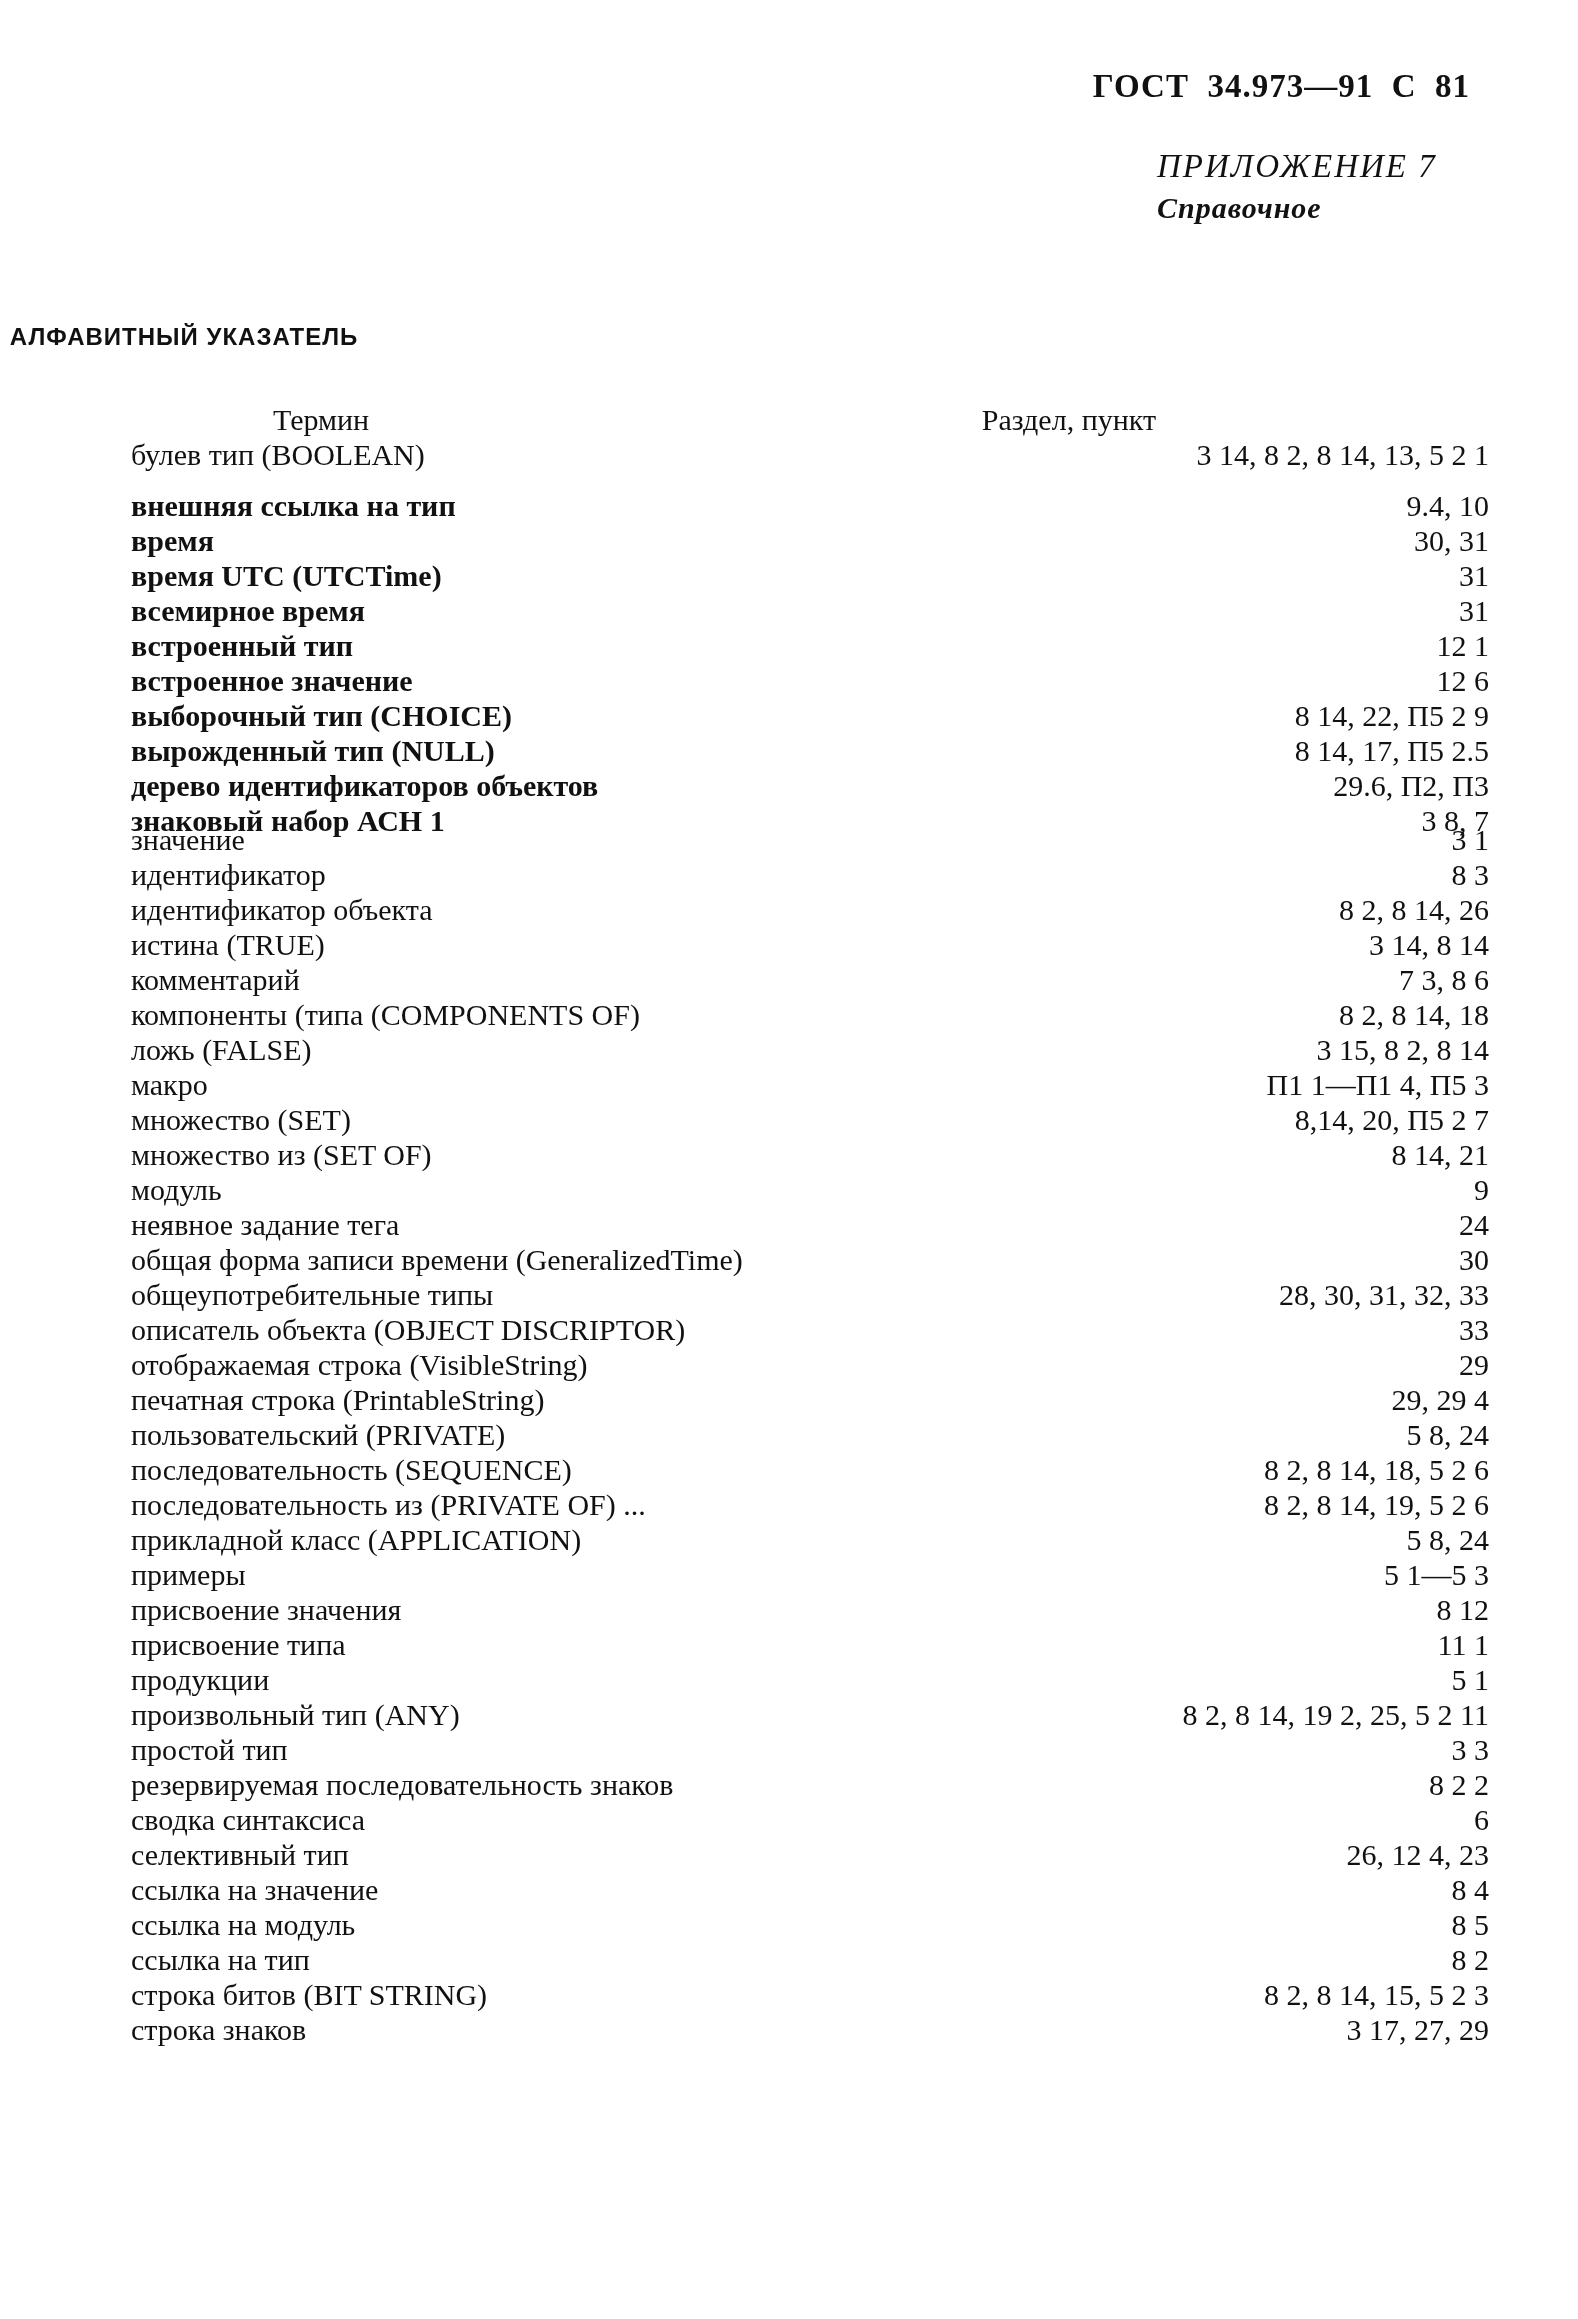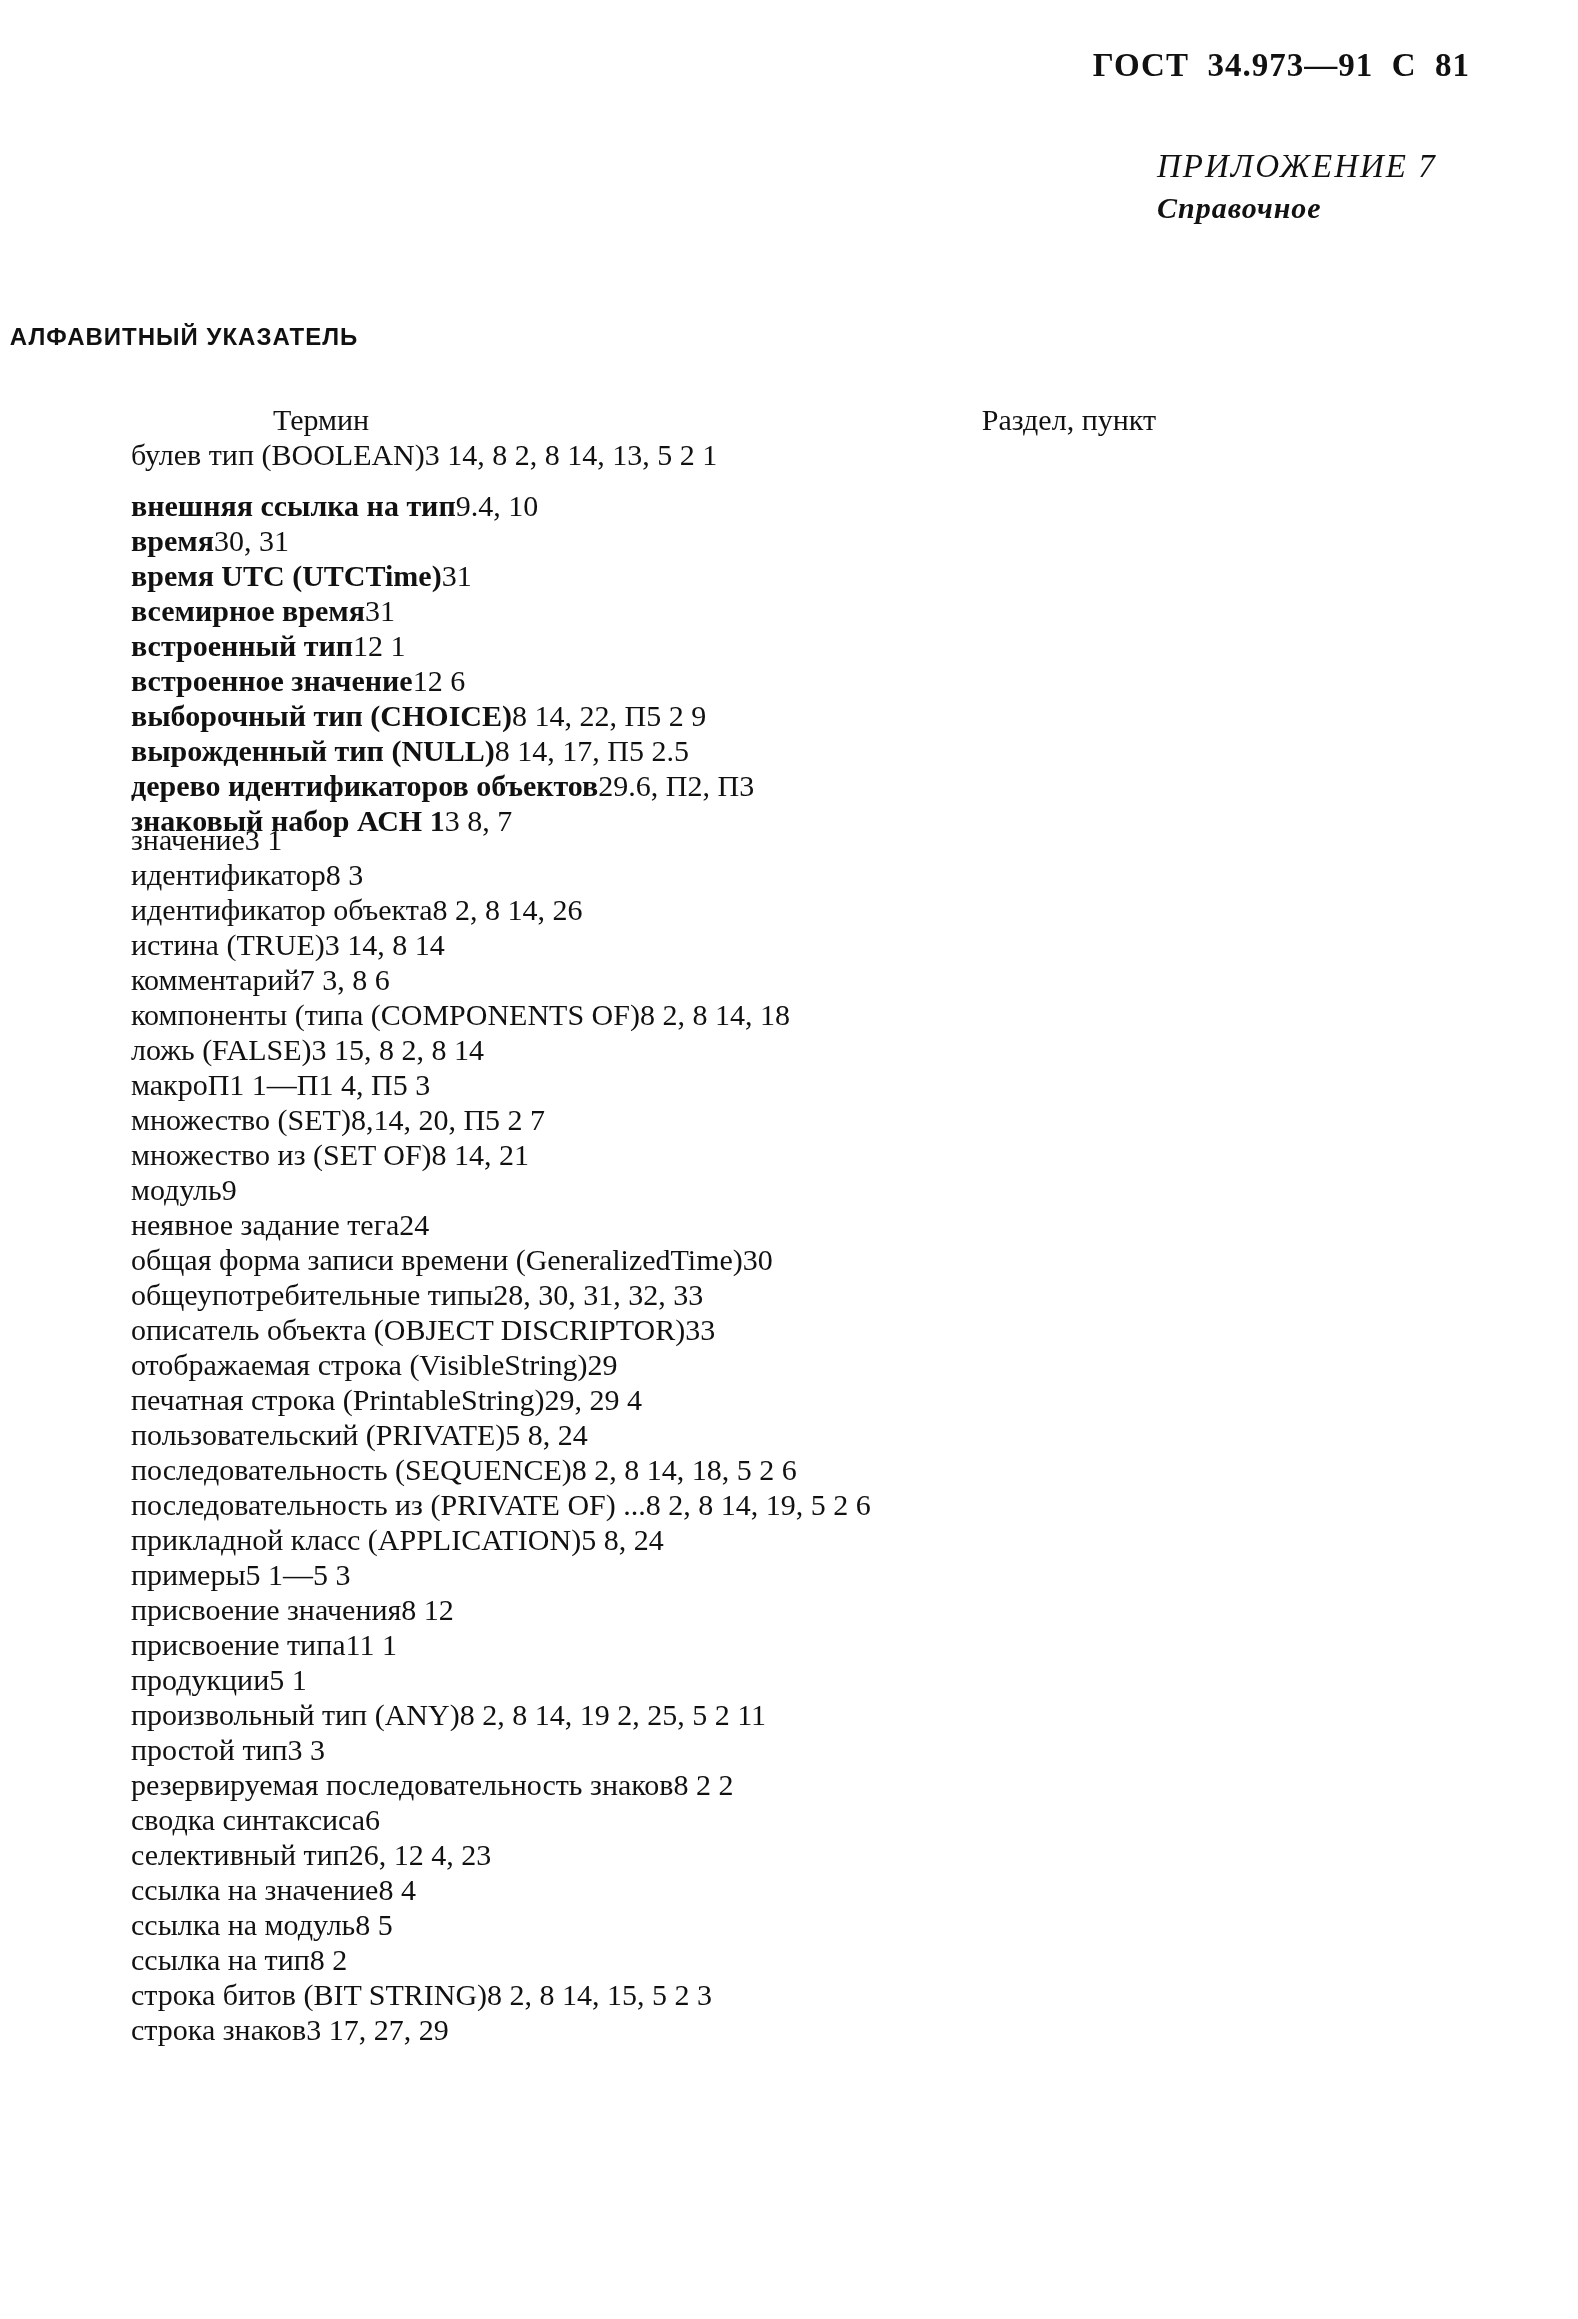--- a/index.html
+++ b/index.html
@@ -10,21 +10,21 @@
     body {
       width: 1578px;
       height: 2319px;
       position: relative;
       overflow: hidden;
       color: #111111;
       font-family: "Liberation Serif", "DejaVu Serif", serif;
     }
     .page-header {
       position: absolute;
-      top: 47px;
+      top: 68px;
       right: 108px;
       font-family: "Liberation Serif", serif;
       font-weight: bold;
       font-size: 33px;
       letter-spacing: 1px;
       white-space: pre;
     }
     .annex {
       position: absolute;
       left: 1157px;
@@ -72,21 +72,21 @@
       width: 843px;
       padding-left: 142px;
       box-sizing: border-box;
     }
     .head-ref {
       flex: 1;
       padding-left: 7.8px;
     }
     .row {
       display: flex;
-      justify-content: flex-start;
+      justify-content: space-between;
       align-items: baseline;
       height: 35px;
       line-height: 35px;
       font-size: 30px;
       white-space: nowrap;
     }
     .term {
       flex: 0 0 auto;
     }
     .ref {

